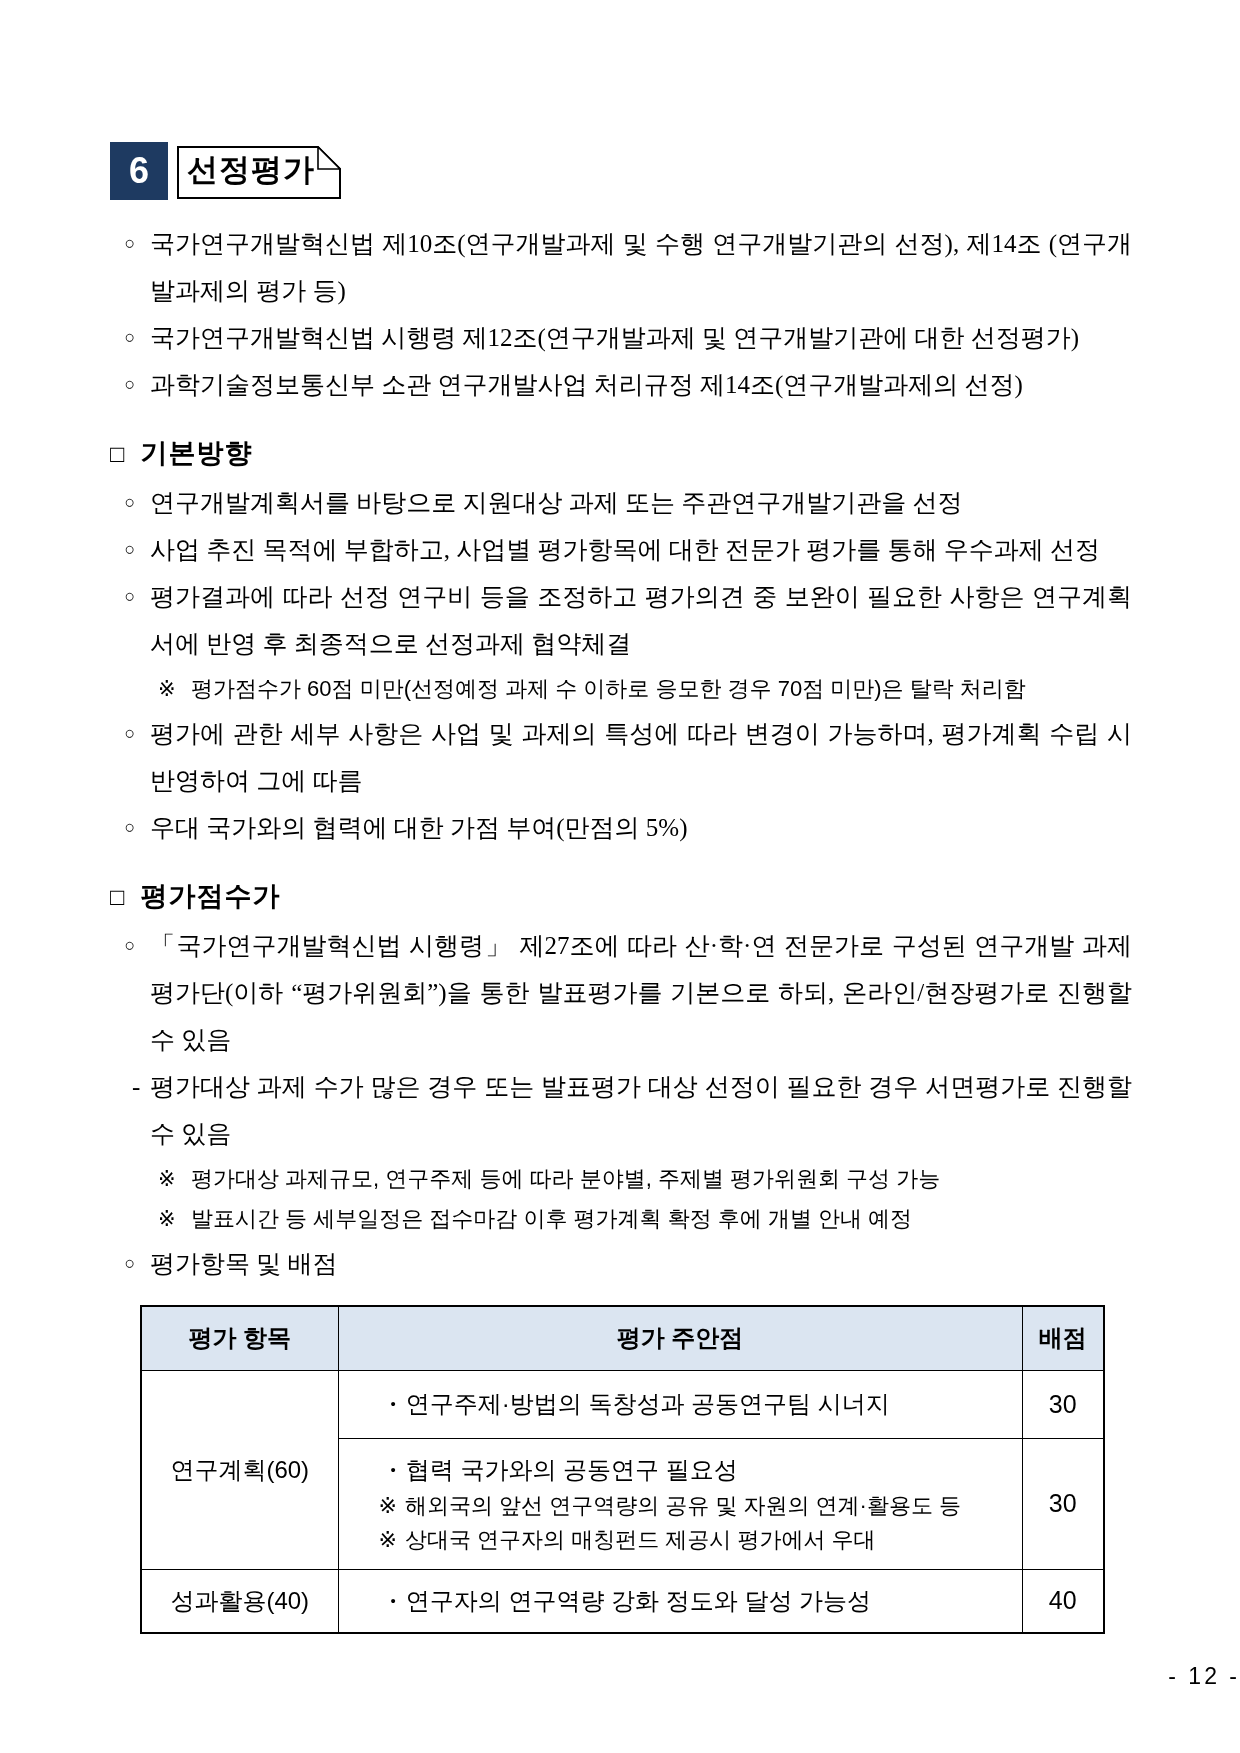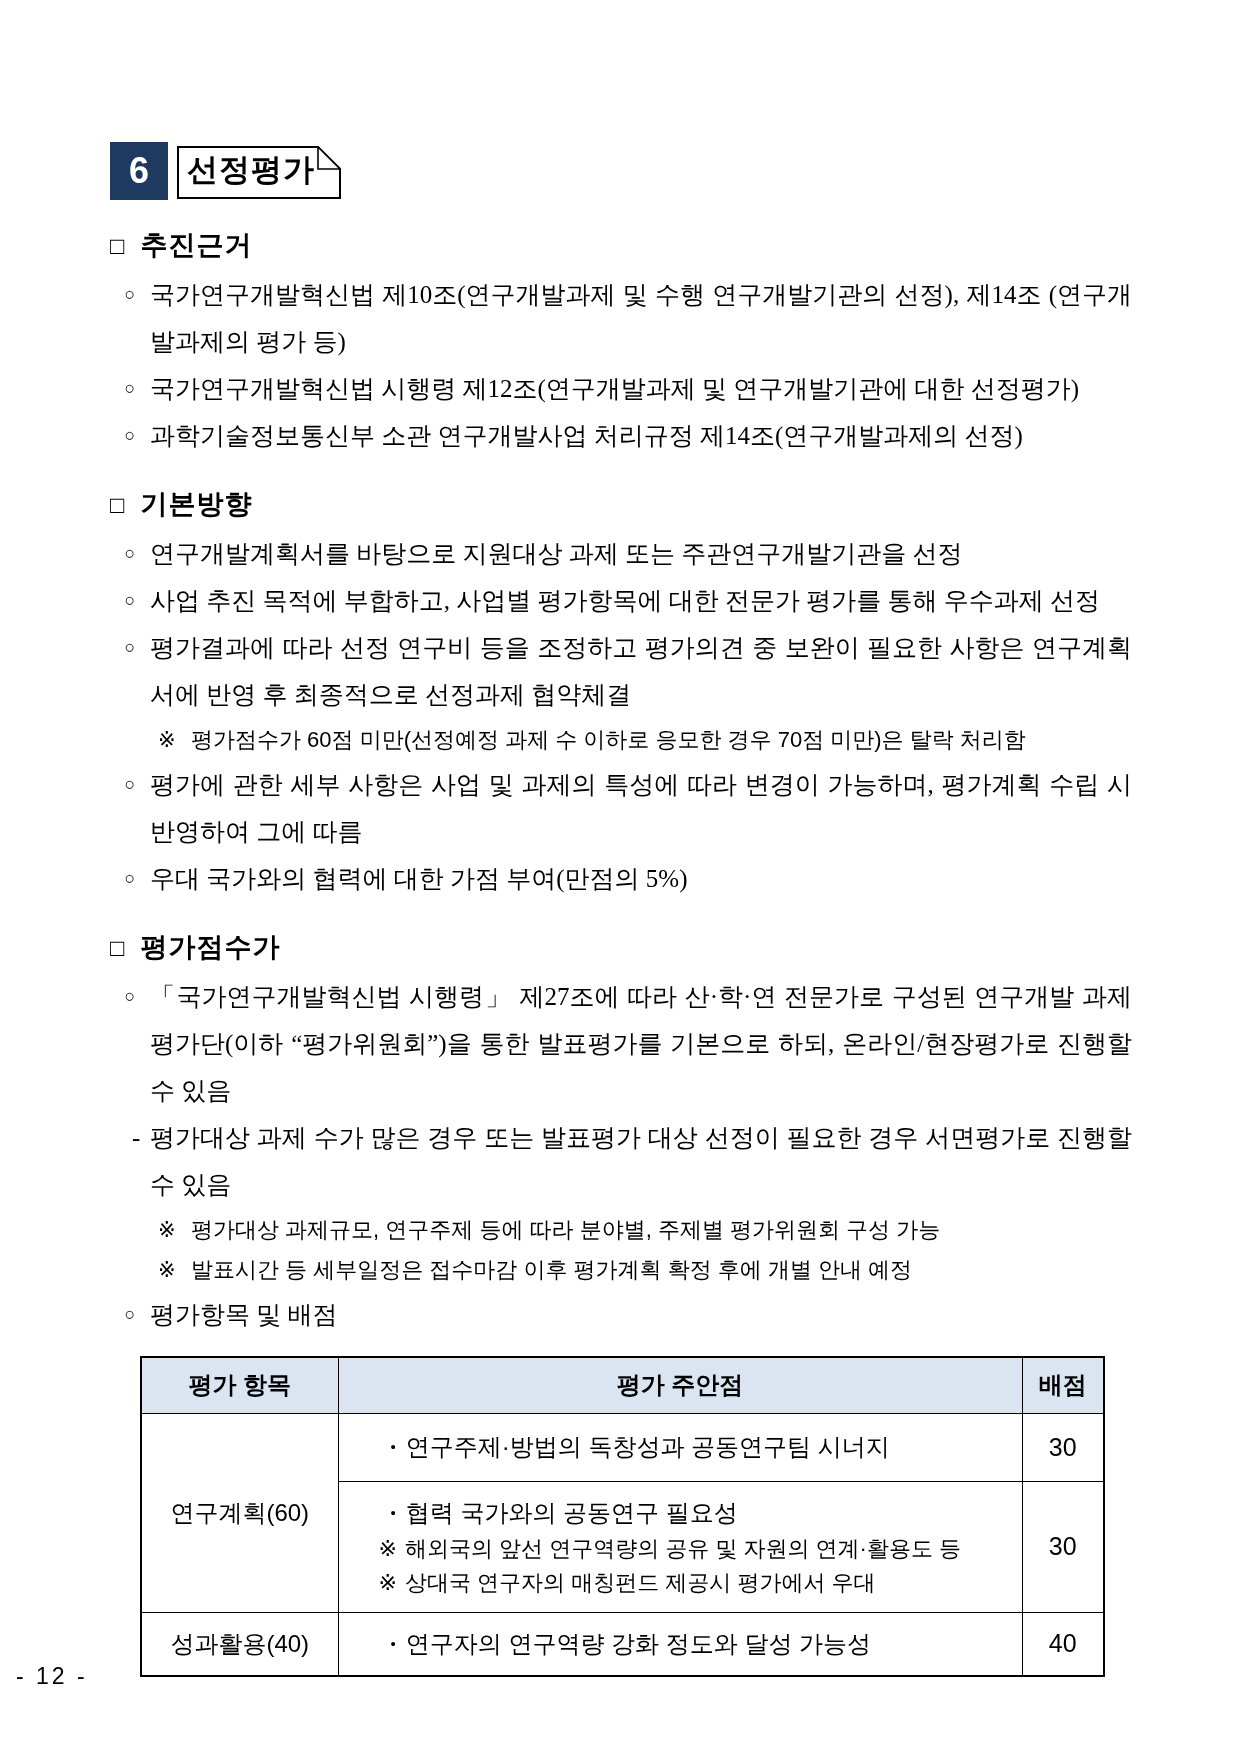--- a/index.html
+++ b/index.html
@@ -51,37 +51,37 @@
 
   
   .eval-table {
     margin:18px 0 0 30px; border-collapse:collapse; border:2px solid #000;
     font-family:"Liberation Sans","DejaVu Sans",sans-serif; width:963px; table-layout:fixed;
   }
   .eval-table col.c1 { width:197px; }
   .eval-table col.c2 { width:684px; }
   .eval-table col.c3 { width:82px; }
   .eval-table th {
-    background:#dbe5f1; border:1px solid #000; height:56px;
+    background:#dbe5f1; border:1px solid #000; height:64px;
     font-weight:bold; font-size:24px; text-align:center;
   }
   .eval-table td { border:1px solid #000; vertical-align:middle; }
   .cell-item { text-align:center; font-size:24px; }
   .cell-focus { padding:12px 12px; }
   .focus-line { font-size:24px; line-height:38px; text-align:left;margin-left:32px; }
   .focus-line .dot { font-size:15px; margin:0 10px 0 8px; vertical-align:3px; }
   .focus-note { font-size:22px; line-height:34px; padding-left:28px; text-align:left; }
   .focus-note .nm { margin-right:8px; }
   .cell-score { text-align:center; font-size:25px; }
   .row-h1 { height:68px; }
   .row-h3 { height:58px; }
 
   
   .footer {
-    position:absolute; left:16px; right:0; top:1663px; text-align:left;
+    position:absolute; left:16px; right:0; top:1663px; text-align:right;
     font-family:"Liberation Sans","DejaVu Sans",sans-serif; font-size:23px; letter-spacing:3px;
   }
 </style>
 </head>
 <body>
 
 <div class="page">
   <div class="content">
 
     <div class="chap">
@@ -89,23 +89,20 @@
       <div class="title-box">
         <svg width="164" height="53" viewBox="0 0 164 53">
           <polygon points="1,1 141,1 163,23 163,52 1,52" fill="#ffffff" stroke="#000000" stroke-width="2"></polygon>
           <polygon points="141,1 163,23 141,23" fill="#ffffff" stroke="#000000" stroke-width="1.6"></polygon>
         </svg>
         <div class="title-text">선정평가</div>
       </div>
     </div>
 
     <div class="sec">
-      <div class="sec-head">
-        <span class="sq">□</span><span>추진근거</span>
-      </div>
       <div class="li li-bullet">
         <span class="mk">○</span>
         <div class="txt">국가연구개발혁신법 제10조(연구개발과제 및 수행 연구개발기관의 선정), 제14조 (연구개발과제의 평가 등)</div>
       </div>
       <div class="li li-bullet">
         <span class="mk">○</span>
         <div class="txt">국가연구개발혁신법 시행령 제12조(연구개발과제 및 연구개발기관에 대한 선정평가)</div>
       </div>
       <div class="li li-bullet">
         <span class="mk">○</span>

